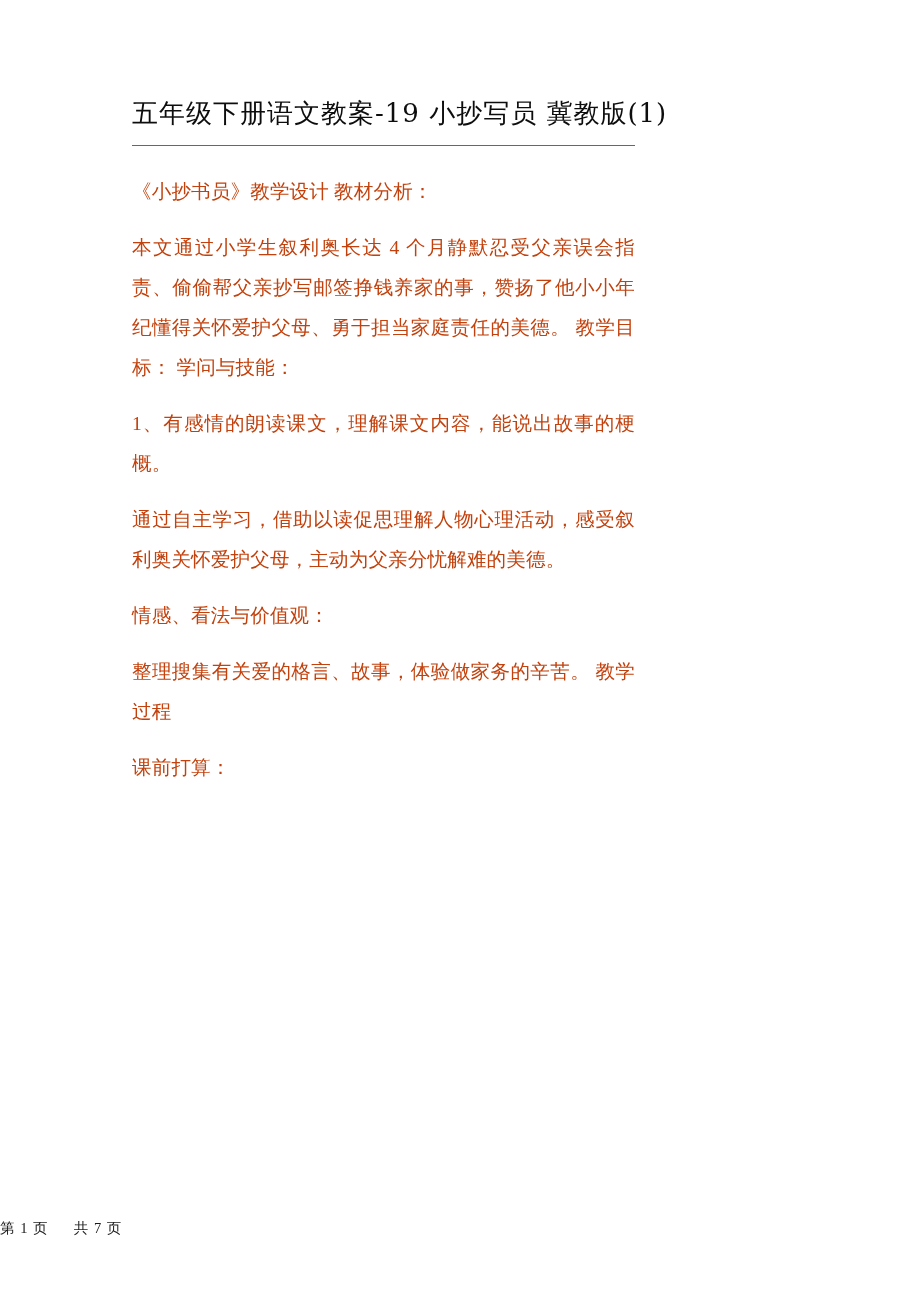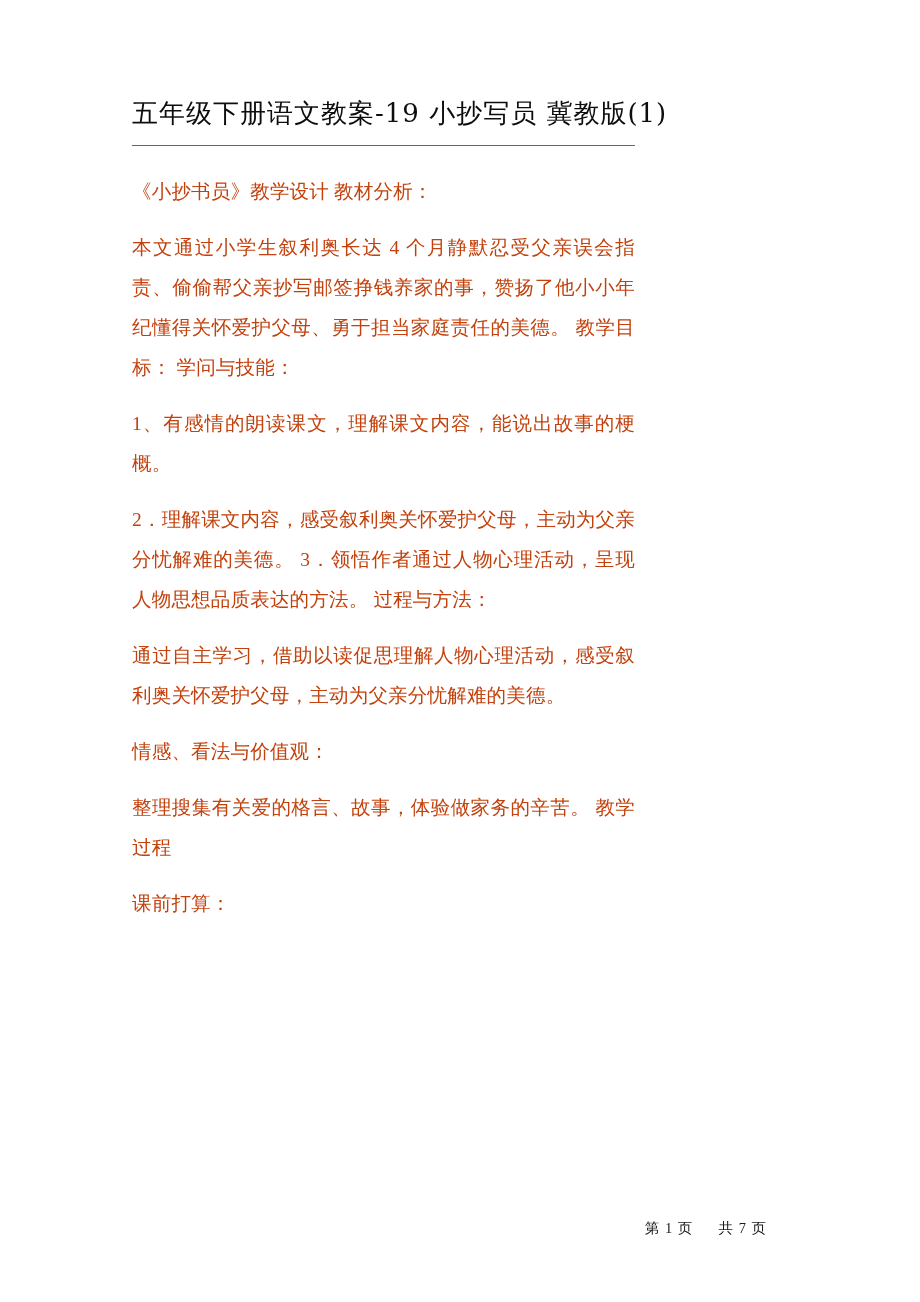--- a/index.html
+++ b/index.html
@@ -44,21 +44,21 @@
     text-align: justify;
     text-justify: inter-ideograph;
     letter-spacing: 0.2px;
     color: #c2410c;
   }
   .footer {
     position: absolute;
     left: 0;
     right: 0;
     bottom: 64px;
-    text-align: right;
+    text-align: left;
     font-size: 14.5px;
     color: #1a1a1a;
     letter-spacing: 1px;
   }
   .footer .sep {
     display: inline-block;
     width: 16px;
   }
 </style>
 </head>
@@ -66,21 +66,20 @@
 
 <div class="page">
 
   <div class="doc-title">五年级下册语文教案-19 小抄写员 冀教版(1)</div>
   <hr class="title-rule">
 
   <div class="body-block">
     <p>《小抄书员》教学设计  教材分析：</p>
     <p>本文通过小学生叙利奥长达 4 个月静默忍受父亲误会指责、偷偷帮父亲抄写邮签挣钱养家的事，赞扬了他小小年纪懂得关怀爱护父母、勇于担当家庭责任的美德。 教学目标： 学问与技能：</p>
     <p>1、有感情的朗读课文，理解课文内容，能说出故事的梗概。</p>
-    <p>2．理解课文内容，感受叙利奥关怀爱护父母，主动为父亲分忧解难的美德。 3．领悟作者通过人物心理活动，呈现人物思想品质表达的方法。 过程与方法：</p>
     <p>通过自主学习，借助以读促思理解人物心理活动，感受叙利奥关怀爱护父母，主动为父亲分忧解难的美德。</p>
     <p>情感、看法与价值观：</p>
     <p>整理搜集有关爱的格言、故事，体验做家务的辛苦。 教学过程</p>
     <p>课前打算：</p>
   </div>
 
   <div class="footer">
     <span>第 1 页</span>
     <span class="sep"></span>
     <span>共 7 页</span>

